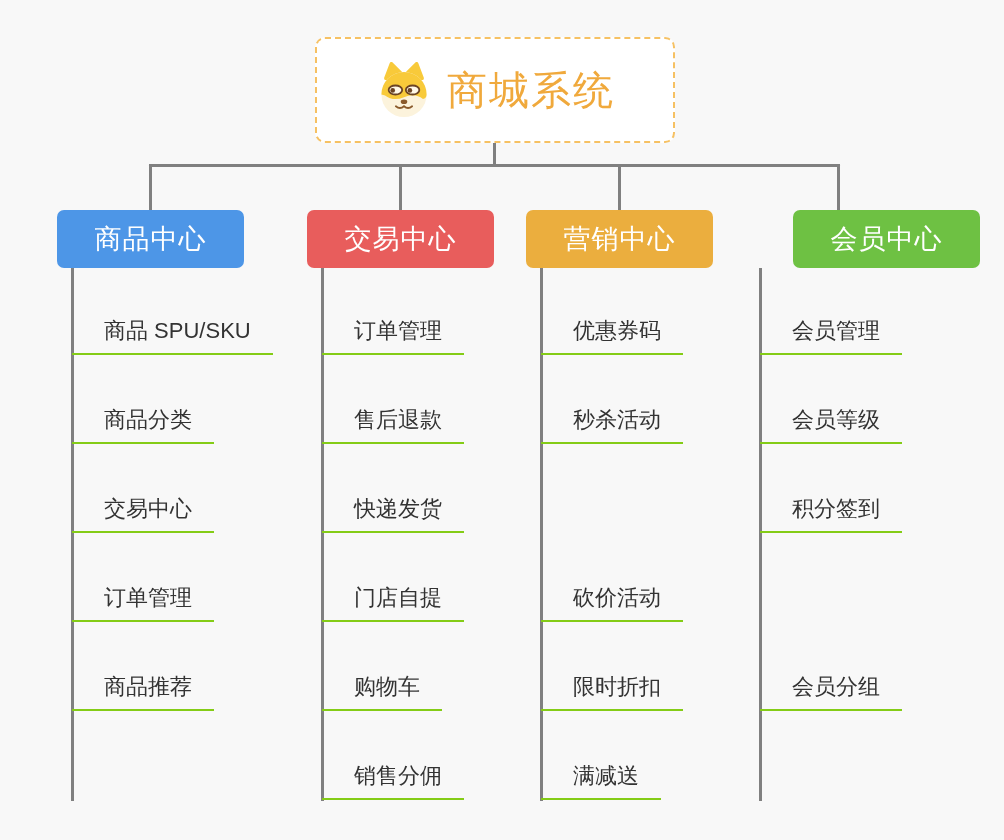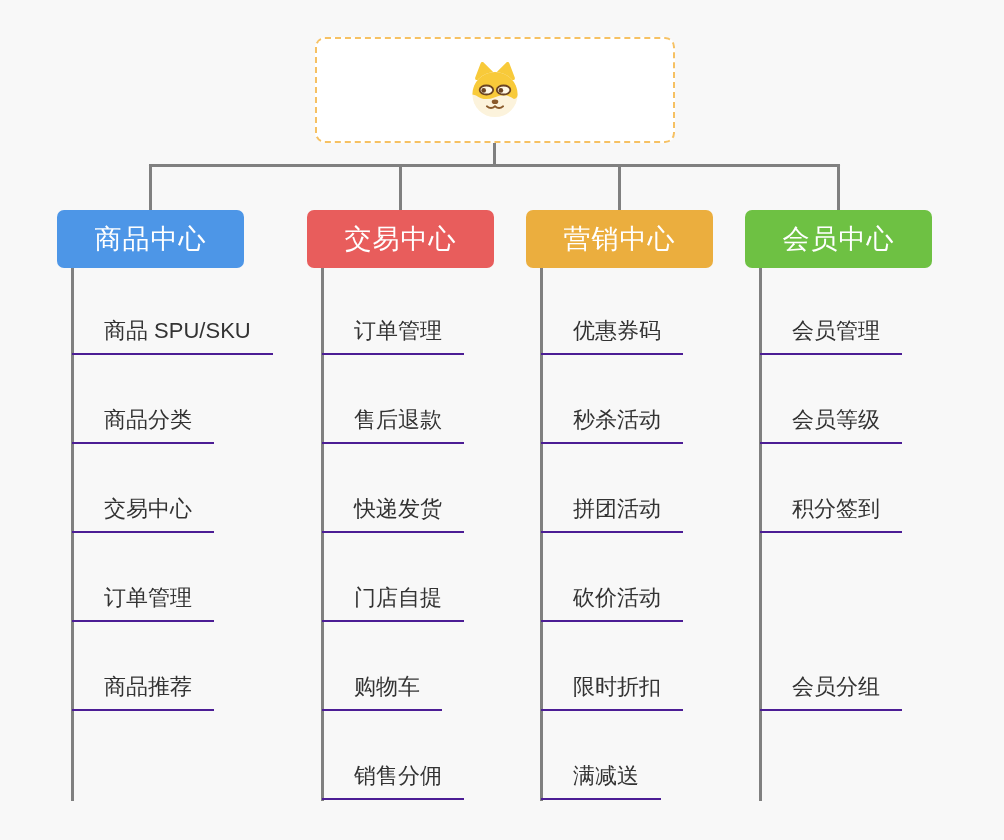--- a/index.html
+++ b/index.html
@@ -23,21 +23,21 @@
 
   
   .branch{position:absolute;top:210px;width:187px;height:58px;border-radius:7px;
           display:flex;align-items:center;justify-content:center;
           color:#ffffff;font-size:27px;letter-spacing:1px;}
   .b1{left:57px}.b2{left:307px}.b3{left:526px}.b4{left:745px}
 
   
   .leaf{position:absolute;height:42px;box-sizing:border-box;
         display:flex;align-items:flex-end;
-        padding:0 22px 7px 32px;border-bottom:2px solid #4c1d95;
+        padding:0 22px 7px 32px;border-bottom:2px solid #84cc16;
         font-size:22px;color:#333333;white-space:nowrap;width:max-content;}
   .c1{left:72px}.c2{left:322px}.c3{left:541px}.c4{left:760px}
   .r1{top:313px}.r2{top:402px}.r3{top:491px}.r4{top:580px}.r5{top:669px}.r6{top:758px}
 </style>
 </head>
 <body>
 
 <div class="canvas">
 
   <div class="line root-drop"></div>
@@ -65,43 +65,43 @@
         <ellipse cx="22.5" cy="31" rx="7.5" ry="5" fill="#fff8e7" stroke="#6b4423" stroke-width="2"></ellipse>
         <circle cx="19.5" cy="31.5" r="2.6" fill="#6b4423"></circle>
         <ellipse cx="41.5" cy="31" rx="7.5" ry="5" fill="#fff8e7" stroke="#6b4423" stroke-width="2"></ellipse>
         <circle cx="38.5" cy="31.5" r="2.6" fill="#6b4423"></circle>
 
         <ellipse cx="32" cy="44" rx="3.6" ry="2.6" fill="#8a5a2b"></ellipse>
 
         <path d="M23,49 Q27.5,53 32,49 Q36.5,53 41,49" fill="none" stroke="#8a5a2b" stroke-width="2" stroke-linecap="round"></path>
       </svg>
     </span>
+    <span class="root-title">商城系统</span>
   </div>
 
   <div class="branch b1" style="background-color: rgb(77, 150, 231);">商品中心</div>
   <div class="branch b2" style="background-color: rgb(232, 93, 92);">交易中心</div>
   <div class="branch b3" style="background-color: rgb(235, 174, 62);">营销中心</div>
-  <div class="branch b4" style="background-color: rgb(110, 193, 67);">会员中心</div>
+  <div class="branch b4" style="background-color: rgb(110, 193, 67); margin-left: 48px;">会员中心</div>
 
   <div class="leaf c1 r1">商品 SPU/SKU</div>
   <div class="leaf c1 r2">商品分类</div>
   <div class="leaf c1 r3">交易中心</div>
   <div class="leaf c1 r4">订单管理</div>
   <div class="leaf c1 r5">商品推荐</div>
 
   <div class="leaf c2 r1">订单管理</div>
   <div class="leaf c2 r2">售后退款</div>
   <div class="leaf c2 r3">快递发货</div>
   <div class="leaf c2 r4">门店自提</div>
   <div class="leaf c2 r5">购物车</div>
   <div class="leaf c2 r6">销售分佣</div>
 
   <div class="leaf c3 r1">优惠券码</div>
   <div class="leaf c3 r2">秒杀活动</div>
-  <div class="leaf c3 r3">拼团活动</div>
   <div class="leaf c3 r4">砍价活动</div>
   <div class="leaf c3 r5">限时折扣</div>
   <div class="leaf c3 r6">满减送</div>
 
   <div class="leaf c4 r1">会员管理</div>
   <div class="leaf c4 r2">会员等级</div>
   <div class="leaf c4 r3">积分签到</div>
   <div class="leaf c4 r5">会员分组</div>
 
 </div>

